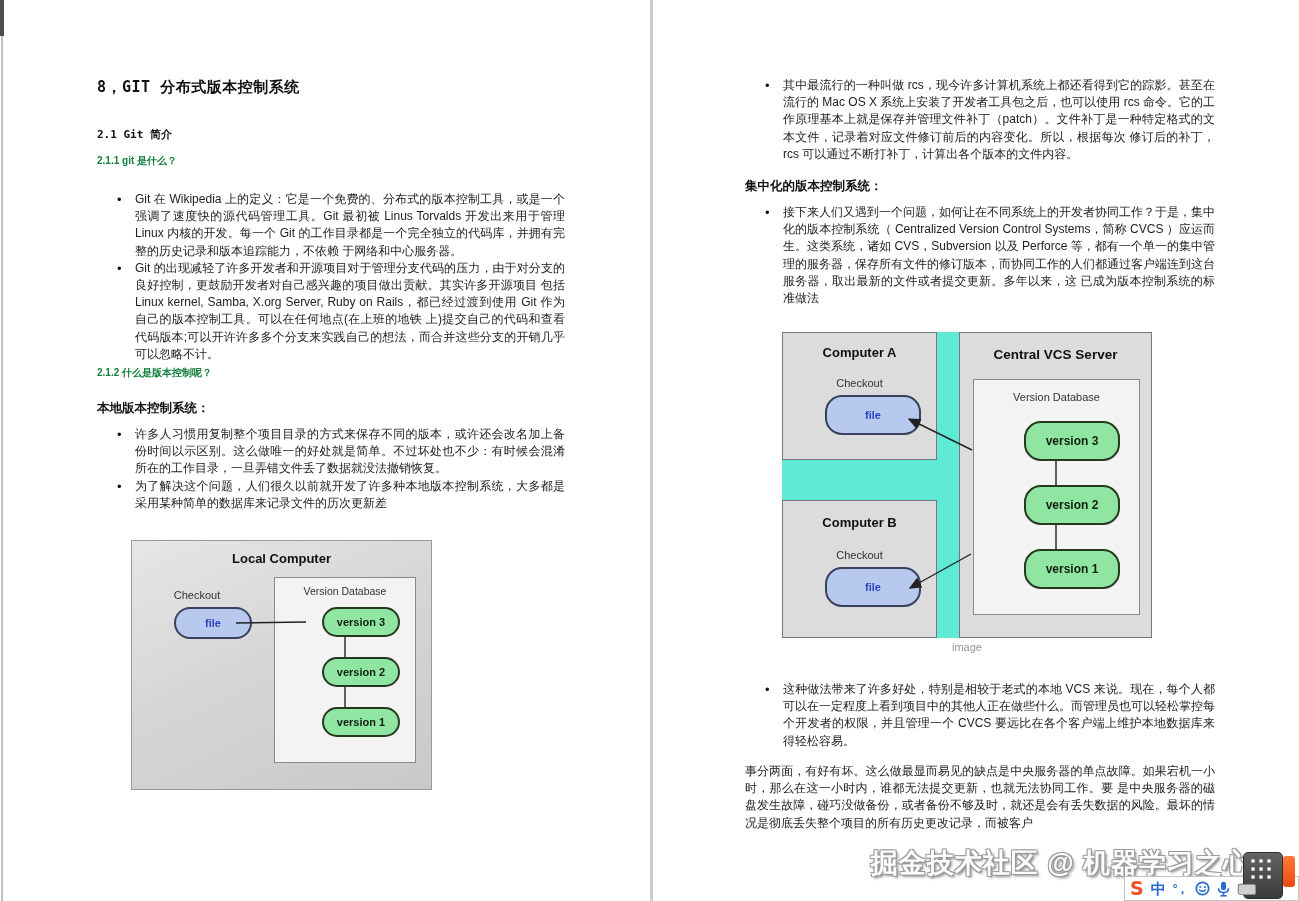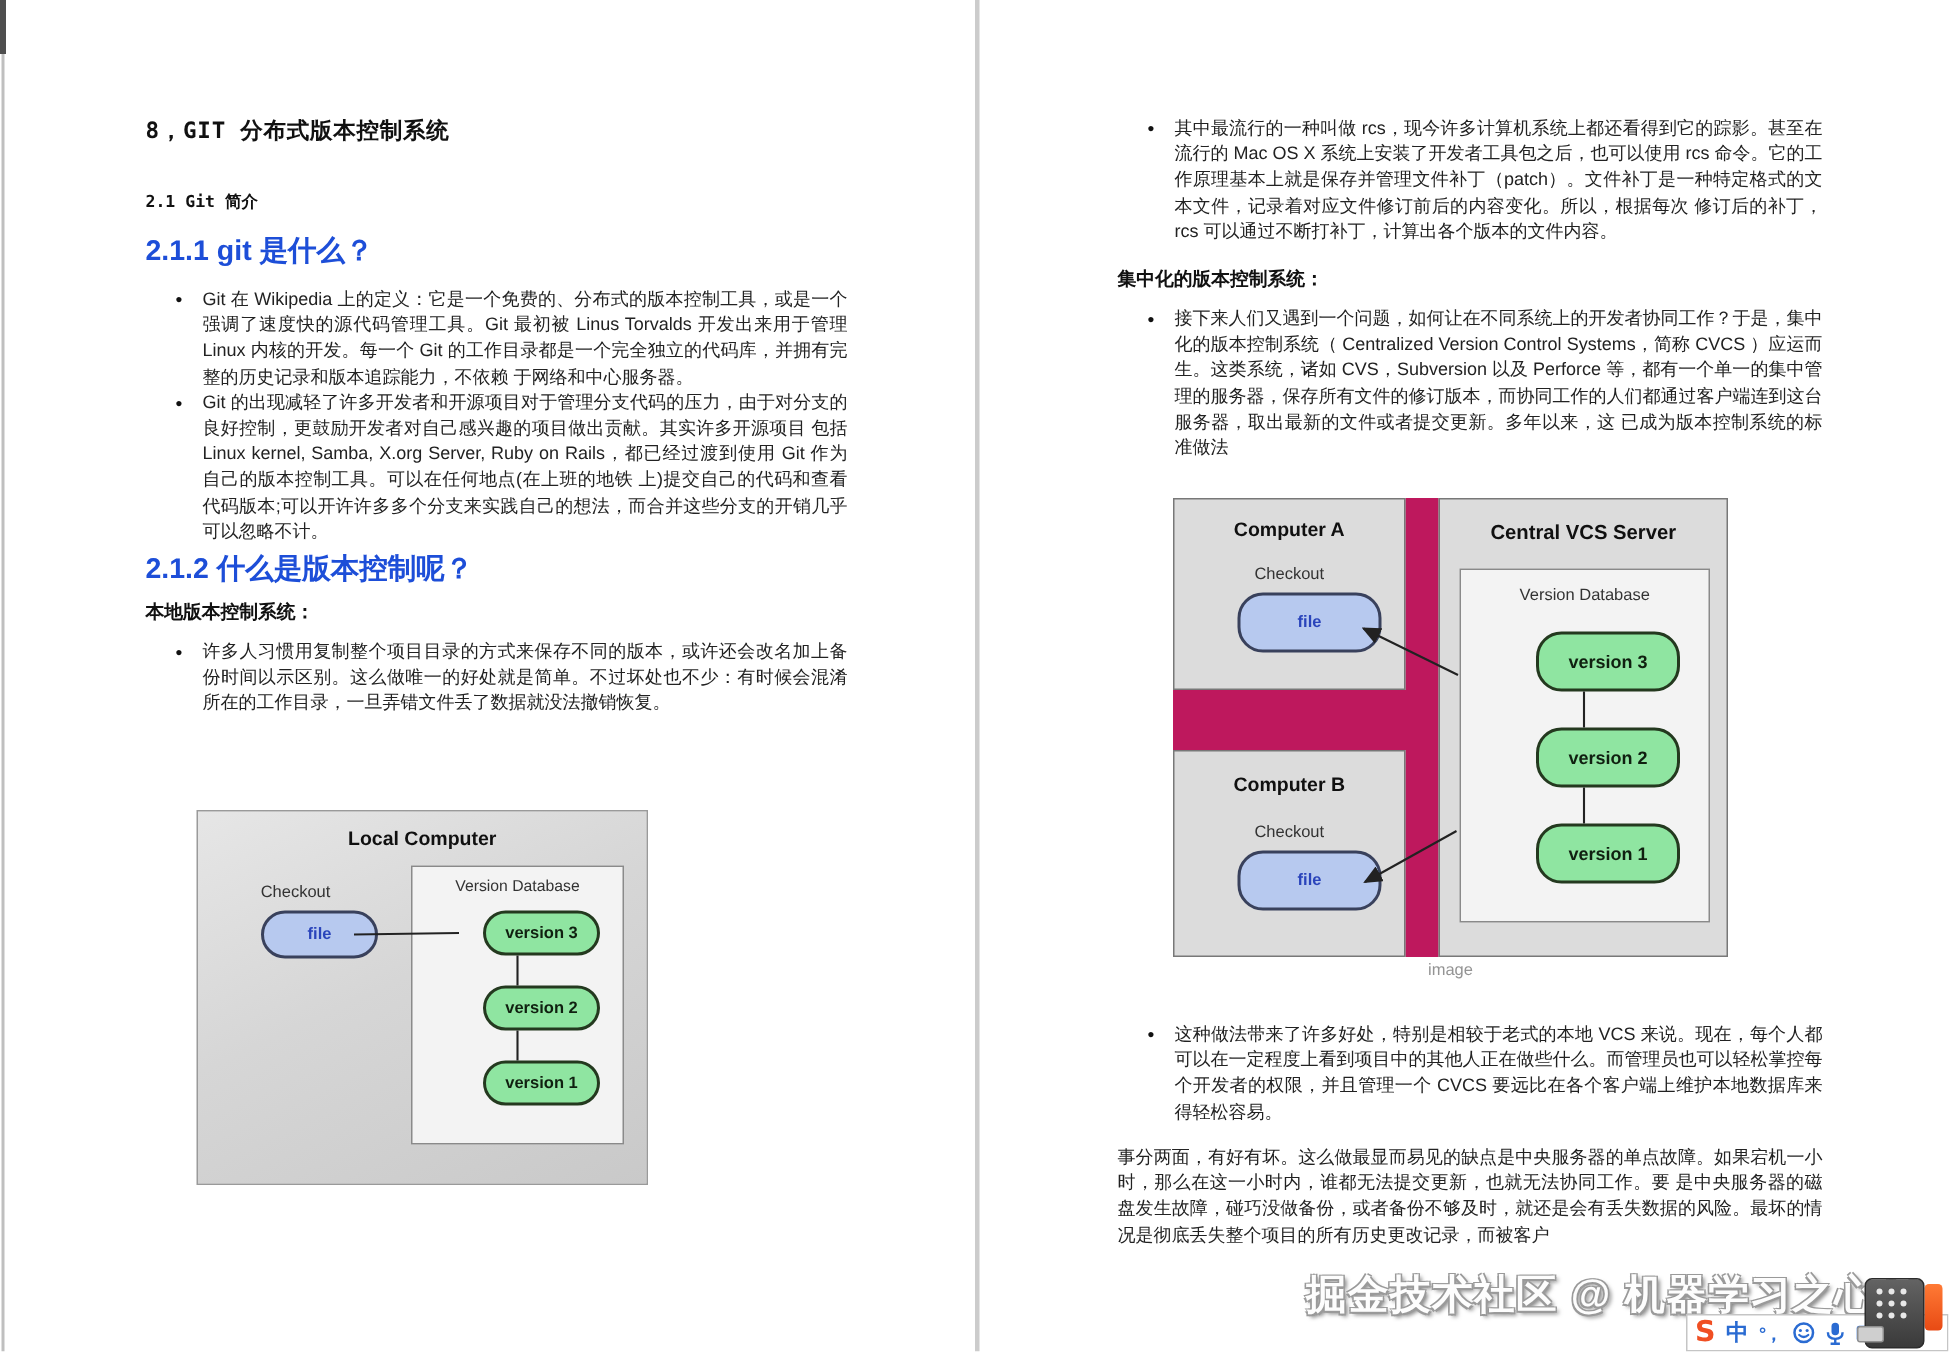--- a/index.html
+++ b/index.html
@@ -18,21 +18,21 @@
 
   
   .doc-title {
     font-family:"DejaVu Sans Mono","Liberation Mono",monospace;
     font-size:15px; font-weight:bold; color:#111; letter-spacing:0.5px;
   }
   .mono-heading {
     font-family:"DejaVu Sans Mono","Liberation Mono",monospace;
     font-size:11px; font-weight:bold; color:#111;
   }
-  .sub-heading { font-size:19px; font-weight:bold; color:#1d4ed8; }
+  .sub-heading { font-size:10px; font-weight:bold; color:#15803d; }
   .bold-label  { font-size:12.5px; font-weight:bold; color:#111; }
   .body-text   { font-size:12px; line-height:17.2px; text-align:justify; color:#222; }
   .bullet      { position:relative; padding-left:38px; margin:0; }
   .bullet::before {
     content:"\2022"; position:absolute; left:20px; top:0;
     font-size:13px; color:#111;
   }
   .plain-par { }
 
   
@@ -115,20 +115,21 @@
     <p class="bullet">Git 在 Wikipedia 上的定义：它是一个免费的、分布式的版本控制工具，或是一个强调了速度快的源代码管理工具。Git 最初被 Linus Torvalds 开发出来用于管理 Linux 内核的开发。每一个 Git 的工作目录都是一个完全独立的代码库，并拥有完整的历史记录和版本追踪能力，不依赖 于网络和中心服务器。</p>
     <p class="bullet" style="margin-top:0;">Git 的出现减轻了许多开发者和开源项目对于管理分支代码的压力，由于对分支的良好控制，更鼓励开发者对自己感兴趣的项目做出贡献。其实许多开源项目 包括 Linux kernel, Samba, X.org Server, Ruby on Rails，都已经过渡到使用 Git 作为自己的版本控制工具。可以在任何地点(在上班的地铁 上)提交自己的代码和查看代码版本;可以开许许多多个分支来实践自己的想法，而合并这些分支的开销几乎可以忽略不计。</p>
   </div>
 
   <div class="abs sub-heading" style="left:97px; top:366px;">2.1.2 什么是版本控制呢？</div>
 
   <div class="abs bold-label" style="left:97px; top:400px;">本地版本控制系统：</div>
 
   <div class="abs body-text" style="left:97px; top:426px; width:468px;">
     <p class="bullet">许多人习惯用复制整个项目目录的方式来保存不同的版本，或许还会改名加上备份时间以示区别。这么做唯一的好处就是简单。不过坏处也不少：有时候会混淆所在的工作目录，一旦弄错文件丢了数据就没法撤销恢复。</p>
+    <p class="bullet" style="margin-top:0;">为了解决这个问题，人们很久以前就开发了许多种本地版本控制系统，大多都是采用某种简单的数据库来记录文件的历次更新差</p>
   </div>
 
   <div class="abs diagram" style="left:131px; top:540px; width:301px; height:250px;">
     <div class="abs diag-title" style="left:0; top:10px; width:100%;">Local Computer</div>
 
     <div class="abs diag-label" style="left:26px; top:48px; width:78px;">Checkout</div>
     <div class="pill pill-blue" style="left:26px; top:66px; width:78px; height:32px;">file</div>
 
     <div class="inner-box" style="left:142px; top:36px; width:142px; height:186px;"></div>
     <div class="abs diag-label" style="left:142px; top:44px; width:142px; font-size:10.5px;">Version Database</div>
@@ -149,21 +150,21 @@
   <div class="abs body-text" style="left:745px; top:77px; width:470px;">
     <p class="bullet">其中最流行的一种叫做 rcs，现今许多计算机系统上都还看得到它的踪影。甚至在流行的 Mac OS X 系统上安装了开发者工具包之后，也可以使用 rcs 命令。它的工作原理基本上就是保存并管理文件补丁（patch）。文件补丁是一种特定格式的文本文件，记录着对应文件修订前后的内容变化。所以，根据每次 修订后的补丁，rcs 可以通过不断打补丁，计算出各个版本的文件内容。</p>
   </div>
 
   <div class="abs bold-label" style="left:745px; top:178px;">集中化的版本控制系统：</div>
 
   <div class="abs body-text" style="left:745px; top:204px; width:470px;">
     <p class="bullet">接下来人们又遇到一个问题，如何让在不同系统上的开发者协同工作？于是，集中化的版本控制系统（ Centralized Version Control Systems，简称 CVCS ）应运而生。这类系统，诸如 CVS，Subversion 以及 Perforce 等，都有一个单一的集中管理的服务器，保存所有文件的修订版本，而协同工作的人们都通过客户端连到这台服务器，取出最新的文件或者提交更新。多年以来，这 已成为版本控制系统的标准做法</p>
   </div>
 
-  <div class="abs diagram" style="left:782px; top:332px; width:370px; height:306px; background:#be185d; border:none;">
+  <div class="abs diagram" style="left:782px; top:332px; width:370px; height:306px; background:#5eead4; border:none;">
 
     <div class="sub-box" style="left:0; top:0; width:155px; height:128px;">
       <div class="abs diag-title" style="left:0; top:12px; width:100%;">Computer A</div>
       <div class="abs diag-label" style="left:0; top:44px; width:100%;">Checkout</div>
       <div class="pill pill-blue" style="left:26px; top:62px; width:96px; height:40px;">file</div>
     </div>
 
     <div class="sub-box" style="left:0; top:168px; width:155px; height:138px;">
       <div class="abs diag-title" style="left:0; top:14px; width:100%;">Computer B</div>
       <div class="abs diag-label" style="left:0; top:48px; width:100%;">Checkout</div>

